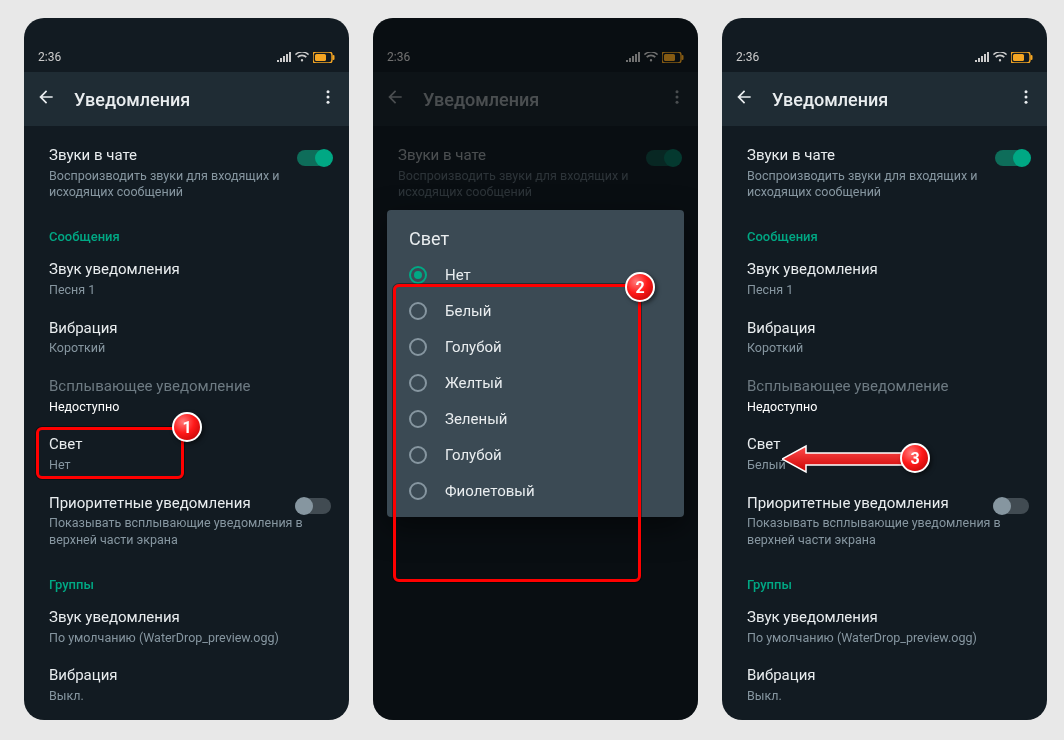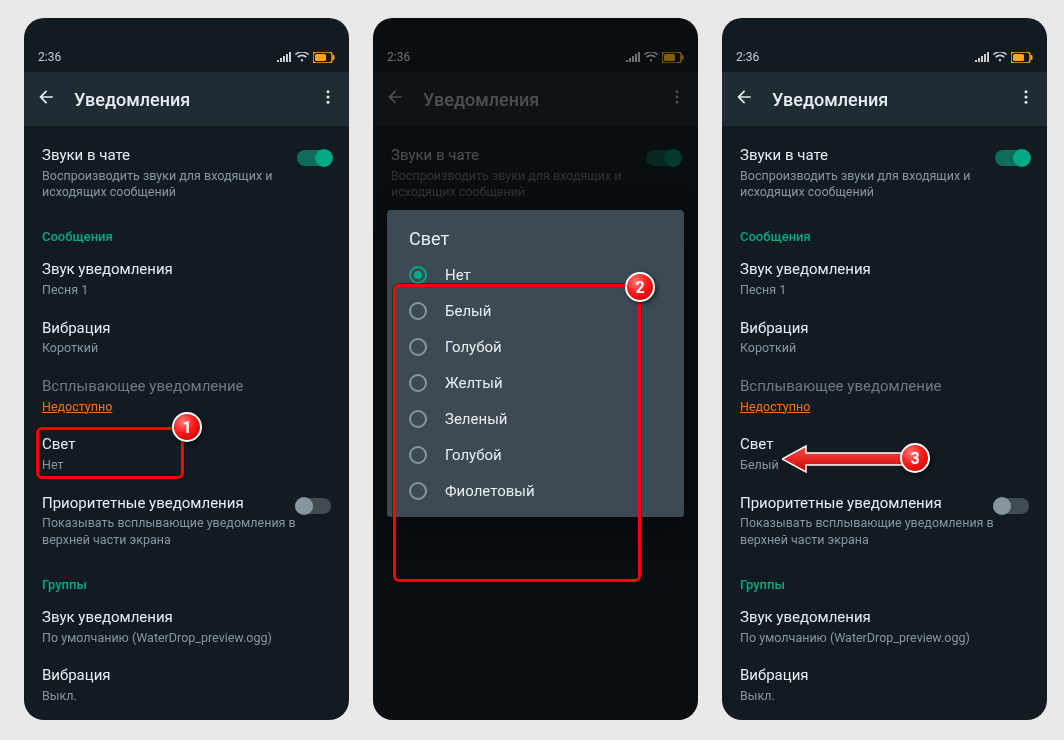--- a/index.html
+++ b/index.html
@@ -37,28 +37,28 @@
   .status-icons svg { display:block; }
   .app-bar {
     height: 54px;
     display: flex;
     align-items: center;
     padding: 0 12px;
     background: #1f2c34;
     gap: 18px;
   }
   .app-bar .title { font-size: 18px; font-weight: 500; flex:1; }
-  .content { padding: 10px 0 0 0; }
+  .content { padding: 10px 0 0 7px; }
   .row {
     padding: 10px 18px;
     position: relative;
   }
   .row .label { font-size: 15px; color: #e9edef; line-height: 1.3; }
   .row .sub   { font-size: 12.5px; color: #8696a0; line-height: 1.35; margin-top: 2px; }
-  .row .sub.disabled { color: #f97316; text-decoration: underline; }
+  .row .sub.disabled { color: #ffffff; }
   .row.disabled .label { color: #6d7a82; }
   .section-header {
     padding: 18px 18px 6px 18px;
     font-size: 13px;
     color: #00a884;
     font-weight: 500;
   }
   .toggle {
     position: absolute;
     right: 18px;

